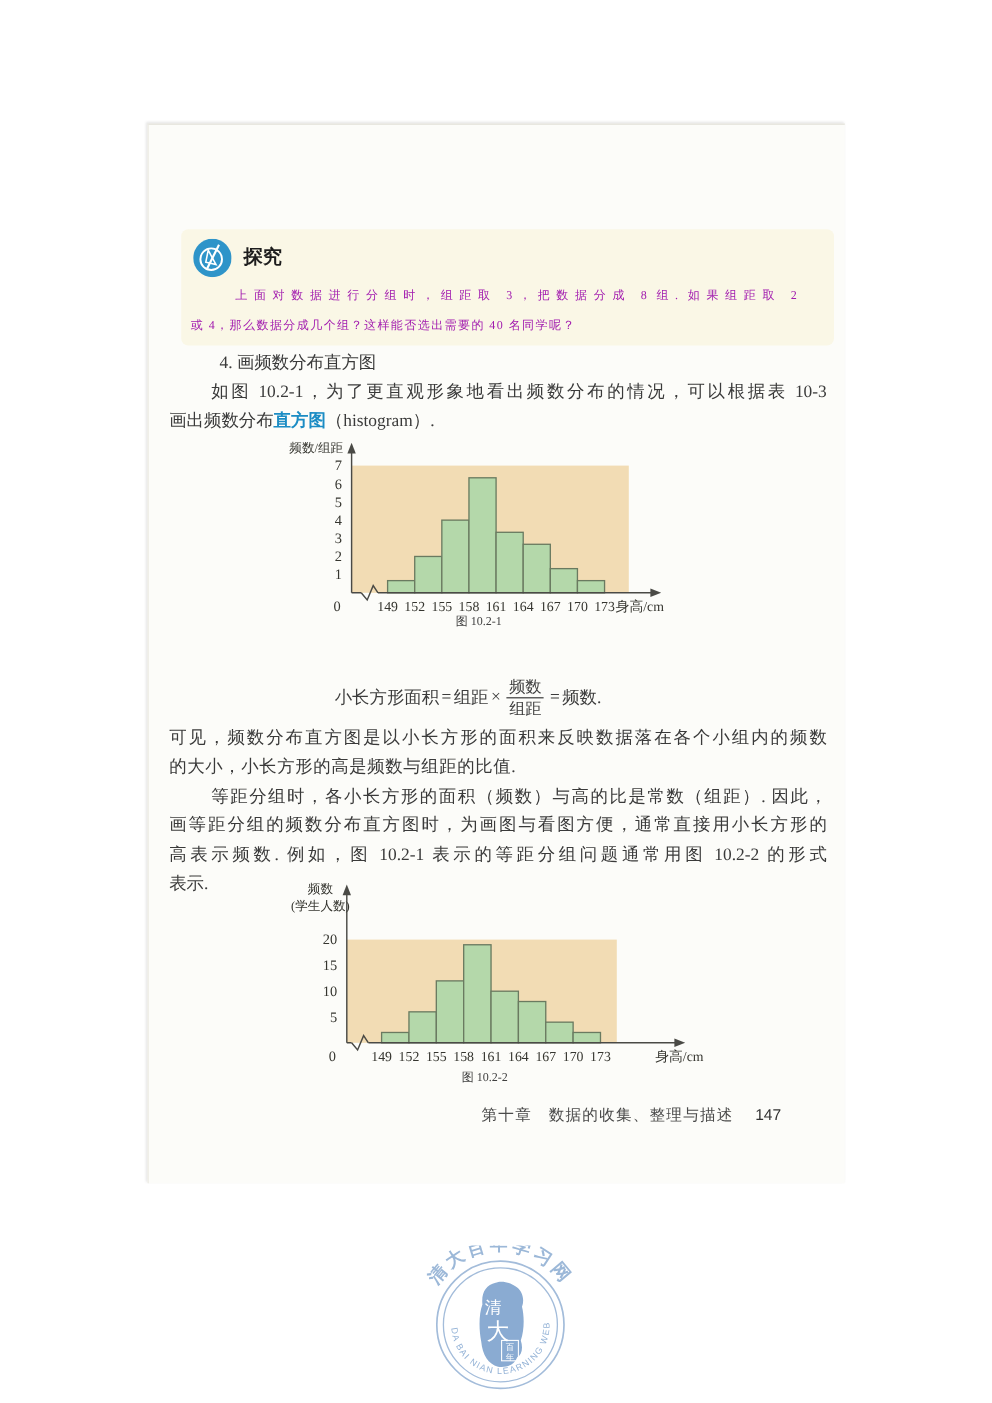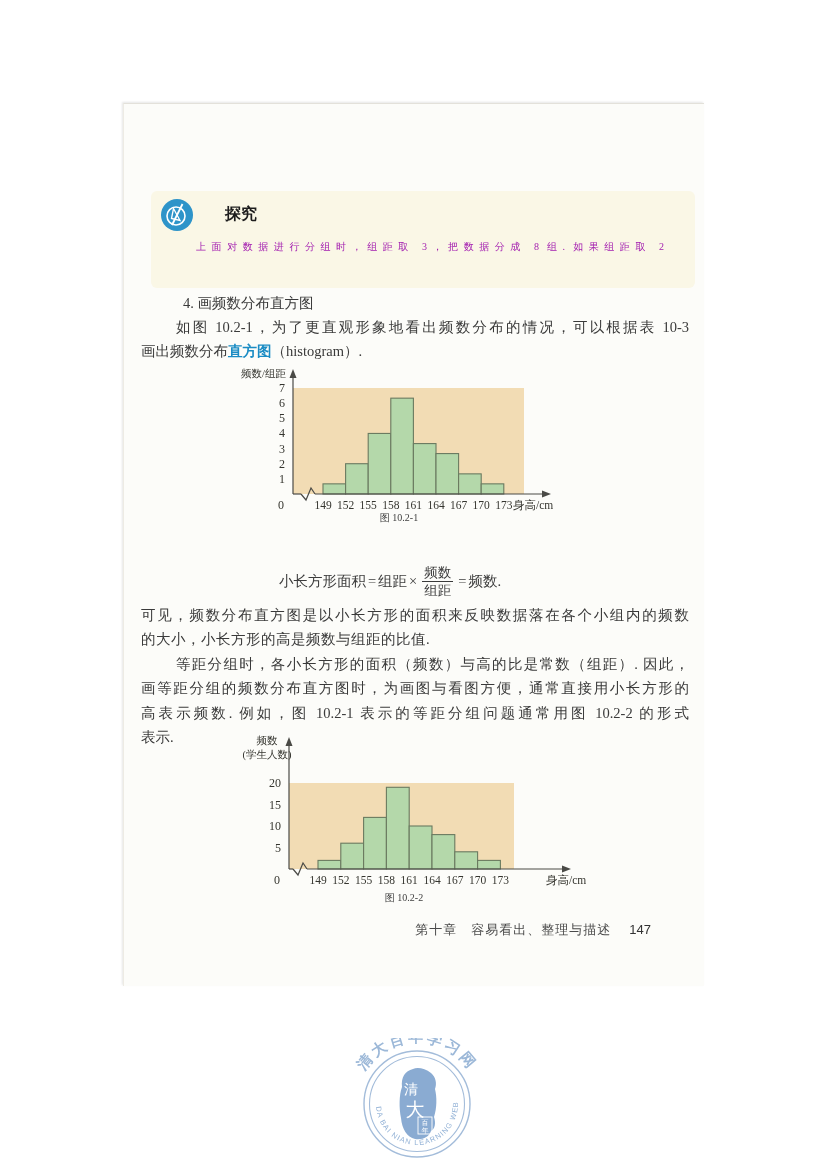--- a/index.html
+++ b/index.html
@@ -8,21 +8,21 @@
     font-family:"Liberation Serif", serif;color:#3c3c3c;
   }
   .page{
     position:absolute;left:123px;top:103px;width:580px;height:882px;
     background:#fcfcf9;border-top:1px solid #e3e1da;border-left:1px solid #edebe4;
     box-shadow:-1px -1px 2px rgba(0,0,0,0.10);
   }
   
   .explore-box{position:absolute;left:27px;top:87px;width:544px;height:97px;background:#faf7e6;border-radius:6px;}
   .explore-icon{position:absolute;left:10px;top:8px;width:32px;height:32px;}
-  .explore-title{position:absolute;left:52px;top:13px;font-size:16px;font-weight:bold;color:#1d1d1d;font-family:"Liberation Sans",sans-serif;margin-left:22px;}
+  .explore-title{position:absolute;left:52px;top:13px;font-size:16px;font-weight:bold;color:#1d1d1d;font-family:"Liberation Sans",sans-serif;}
   .exp-line{position:absolute;left:8px;width:505px;height:20px;line-height:20px;font-size:10px;color:#a21caf;}
   .exp-l1{top:46px;text-indent:37px;text-align:justify;text-align-last:justify;}
   .exp-l2{top:71px;letter-spacing:1.2px;}
   
   .tl{position:absolute;height:20px;line-height:20px;font-size:14.5px;color:#3a3a3a;}
   .just{text-align:justify;text-align-last:justify;}
   .blue{color:#1b8cc4;font-weight:bold;}
   
   .formula{position:absolute;left:0;top:455px;width:580px;height:44px;display:flex;align-items:center;justify-content:center;font-size:14.5px;transform:translateX(-24px);}
   .frac{display:inline-flex;flex-direction:column;align-items:center;margin:0 3px;font-size:13.5px;line-height:17px;}
@@ -44,20 +44,21 @@
 
   <div class="explore-box">
     <svg class="explore-icon" viewBox="0 0 32 32">
       <circle cx="16" cy="16" r="16" fill="#2e94c9"></circle>
       <circle cx="15" cy="17" r="9" fill="none" stroke="#ffffff" stroke-width="1.6"></circle>
       <path d="M21.5,5 L11,26" stroke="#ffffff" stroke-width="1.8" fill="none"></path>
       <path d="M12.5,9.5 L19,21.5 L10.5,19.5 Z" fill="none" stroke="#ffffff" stroke-width="1.3"></path>
     </svg>
     <div class="explore-title">探究</div>
     <div class="exp-line exp-l1">上面对数据进行分组时，组距取 3，把数据分成 8 组. 如果组距取 2</div>
+    <div class="exp-line exp-l2">或 4，那么数据分成几个组？这样能否选出需要的 40 名同学呢？</div>
   </div>
 
   <div class="tl" style="left:59px;top:189px;">4. 画频数分布直方图</div>
   <div class="tl just" style="left:52px;top:213px;width:513px;">如图 10.2-1，为了更直观形象地看出频数分布的情况，可以根据表 10-3</div>
   <div class="tl" style="left:17px;top:237px;">
     <span>画出频数分布</span><span class="blue">直方图</span><span>（histogram）.</span>
   </div>
 
   <svg class="chart" style="left:110px;top:262px;" width="470" height="160">
       <rect x="59" y="22" width="231" height="106" fill="#f2dcb4"></rect>
@@ -148,21 +149,21 @@
       <text x="213.8" y="150" text-anchor="middle" font-size="11.5" fill="#35352f" font-family="Liberation Serif, serif">167</text>
       <text x="236.6" y="150" text-anchor="middle" font-size="11.5" fill="#35352f" font-family="Liberation Serif, serif">170</text>
       <text x="259.4" y="150" text-anchor="middle" font-size="11.5" fill="#35352f" font-family="Liberation Serif, serif">173</text>
       <text x="305" y="150" text-anchor="start" font-size="11.5" fill="#35352f" font-family="Liberation Serif, serif">身高/cm</text>
       <text x="26" y="10" text-anchor="middle" font-size="10.5" fill="#35352f" font-family="Liberation Serif, serif">频数</text>
       <text x="26" y="24" text-anchor="middle" font-size="10.5" fill="#35352f" font-family="Liberation Serif, serif">(学生人数)</text>
     </svg>
   <div class="caption" style="left:210px;top:787px;text-align:center;">图 10.2-2</div>
 
   <div class="footer">
-    <span class="chap">第十章　容易看出、整理与描述</span>
+    <span class="chap">第十章　数据的收集、整理与描述</span>
     <span class="pnum">147</span>
   </div>
 </div>
 
 <svg class="wm" width="204" height="131" viewBox="0 0 204 131">
   <defs>
     <path id="arcTop" d="M 40,66 A 62 62 0 0 1 164,66"></path>
     <path id="arcBottom" d="M 61,66 A 41 41 0 0 0 143,66"></path>
   </defs>
   <circle cx="102" cy="66" r="53" fill="none" stroke="#a3bcda" stroke-width="1.4"></circle>

